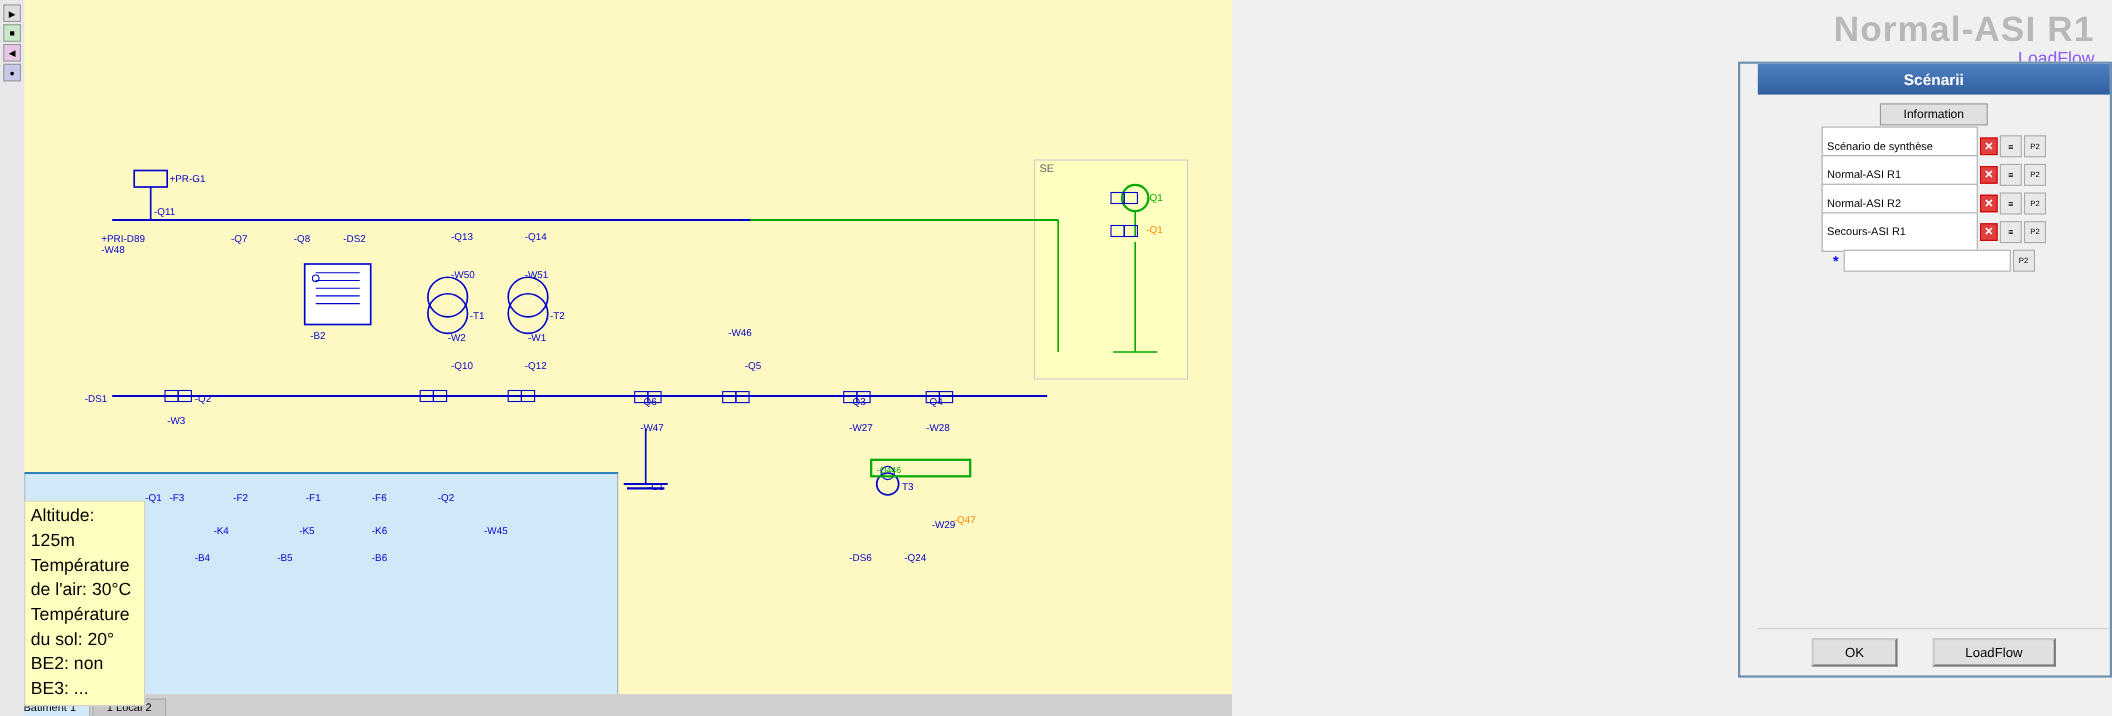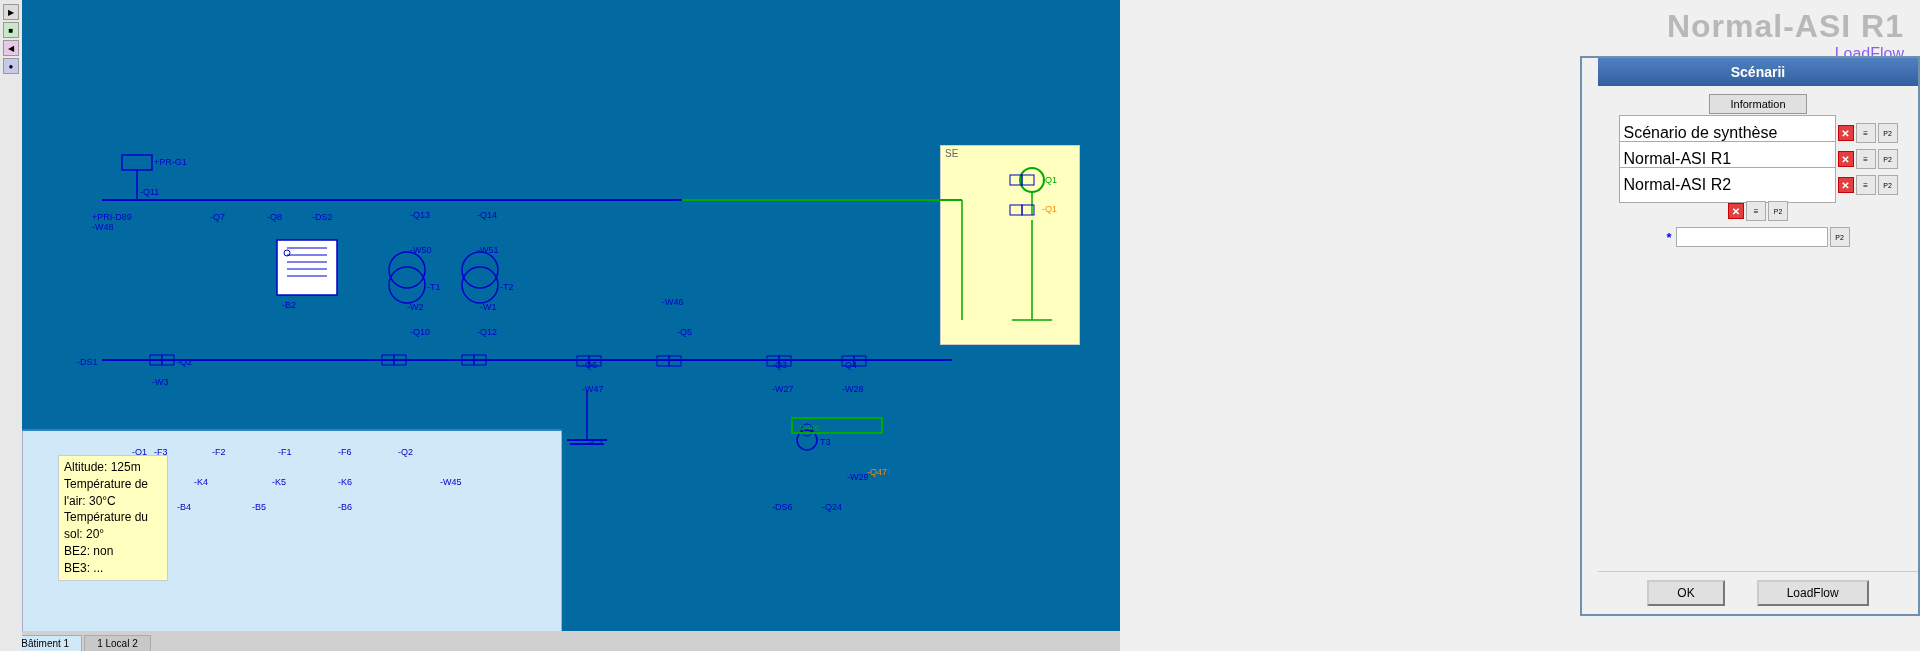--- a/index.html
+++ b/index.html
@@ -12,21 +12,21 @@
       background: #f0f0f0;
       position: relative;
     }
 
     
     #main-canvas {
       position: absolute;
       left: 0; top: 0;
       width: 1120px;
       height: 651px;
-      background: #0369a1;
+      background: #fef9c3;
       overflow: hidden;
     }
 
     
     #title-area {
       position: absolute;
       right: 0; top: 0;
       width: 800px;
       height: 65px;
       background: #f0f0f0;
@@ -88,24 +88,23 @@
 
     
     #tooltip-box {
       position: absolute;
       left: 22px;
       top: 455px;
       width: 110px;
       background: #ffffc0;
       border: 1px solid #ccc;
       padding: 3px 5px;
-      font-size: 12px;
+      font-size: 16px;
       line-height: 1.4;
       z-index: 20;
-      margin-left: 36px;
     }
 
     
     #se-box {
       position: absolute;
       left: 940px;
       top: 145px;
       width: 140px;
       height: 200px;
       background: #ffffc0;
@@ -165,21 +164,21 @@
       gap: 2px;
       height: 22px;
     }
 
     .scenario-name-field {
       flex: 1;
       height: 36px;
       border: 1px solid #aaa;
       background: white;
       padding: 0 4px;
-      font-size: 16px;
+      font-size: 10px;
     }
 
     .scenario-del-btn {
       width: 16px;
       height: 16px;
       background: #e04040;
       border: 1px solid #c00;
       color: white;
       display: flex;
       align-items: center;
@@ -508,20 +507,21 @@
     </div>
 
     <div class="scenario-row">
       <input class="scenario-name-field" value="Normal-ASI R2" readonly="" style="">
       <div class="scenario-del-btn">✕</div>
       <div class="scenario-icon-btn">≡</div>
       <div class="scenario-icon-btn2" style="font-size:7px;">P2</div>
     </div>
 
     <div class="scenario-row">
+      <input class="scenario-name-field" value="Secours-ASI R1" readonly="" style="">
       <div class="scenario-del-btn">✕</div>
       <div class="scenario-icon-btn">≡</div>
       <div class="scenario-icon-btn2" style="font-size:7px;">P2</div>
     </div>
 
     <div class="new-row">
       <span class="new-star">*</span>
       <input class="new-input" value="" style="">
       <div class="new-icon-btn" style="font-size:7px;">P2</div>
     </div>

